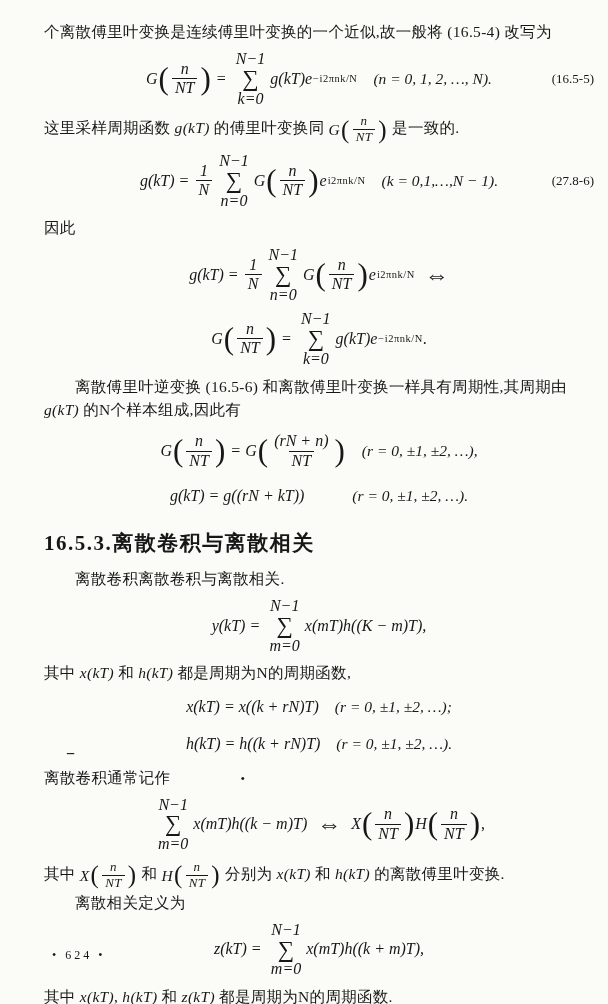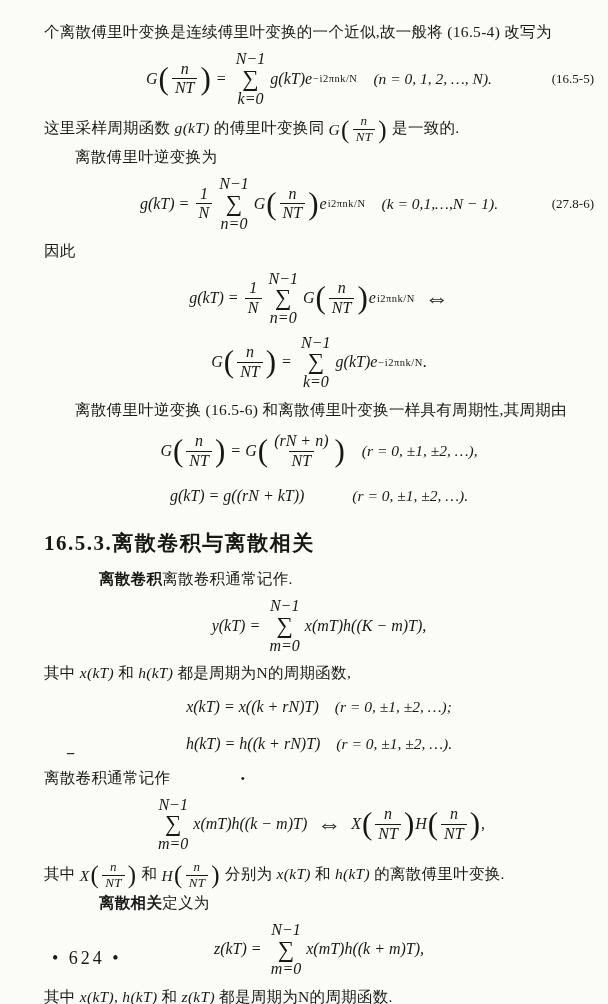--- a/index.html
+++ b/index.html
@@ -4,21 +4,21 @@
 <style>
   html,body{margin:0;padding:0;background:#9a9a9a;}
   .page{
     width:608px;height:1004px;background:#fbfbf7;position:relative;overflow:hidden;
     color:#171717;font-family:"Liberation Serif","DejaVu Serif",serif;
     margin:0 auto;box-sizing:border-box;
   }
   .content{padding:20px 14px 0 44px;}
   .para{font-size:15.5px;line-height:1.5;letter-spacing:0.3px;}
   .ind{text-indent:2em;}
-  .b{font-weight:700;margin-left:24px;}
+  .b{font-weight:400;}
   .mi{font-style:italic;}
   .eqrow{position:relative;display:flex;align-items:center;justify-content:center;margin:7px 0;min-height:30px;}
   .eqrow.tall{min-height:46px;}
   .eqbody{display:flex;align-items:center;font-size:16px;white-space:nowrap;}
   .eqnum{position:absolute;right:0;top:50%;transform:translateY(-50%);font-size:13px;}
   .frac{display:inline-flex;flex-direction:column;align-items:center;margin:0 2px;font-style:italic;}
   .frac .num{line-height:1.15;padding:0 3px;}
   .frac .den{line-height:1.15;padding:0 3px;border-top:1.3px solid #171717;}
   .bp{font-size:31px;line-height:0;margin:0 1px;font-style:normal;}
   .sum{display:inline-flex;flex-direction:column;align-items:center;margin:0 5px;line-height:1;}
@@ -26,21 +26,21 @@
   .sum .sg{font-size:23px;line-height:0.95;font-style:normal;}
   .sup{font-size:10.5px;vertical-align:7px;margin-left:1px;letter-spacing:0.5px;}
   .op{margin:0 5px;font-style:normal;}
   .cond{margin-left:16px;font-style:italic;font-size:15.5px;}
   .cond-wide{margin-left:48px;}
   .iff{font-size:24px;margin-left:10px;line-height:0;font-style:normal;}
   .heading{font-size:21px;font-weight:700;margin:18px 0 10px 0;letter-spacing:1.5px;}
   .ifracwrap{display:inline-flex;align-items:center;vertical-align:middle;}
   .ifracwrap .frac{font-size:13px;}
   .ifracwrap .bp{font-size:25px;}
-  .footer{position:absolute;left:52px;top:948px;font-size:18px;letter-spacing:3px;}
+  .footer{position:absolute;left:52px;top:948px;font-size:12px;letter-spacing:3px;}
   .stray-dash{position:absolute;left:22px;top:54%;font-weight:700;}
   .stray-dot{margin-left:70px;font-size:13px;}
 </style>
 </head>
 <body>
 
 <div class="page">
   <div class="content">
 
     <div class="para"><span>个离散傅里叶变换是连续傅里叶变换的一个近似,故一般将 (16.5-4) 改写为</span></div>
@@ -72,21 +72,20 @@
           <span class="mi">G</span>
           <span class="bp">(</span>
           <span class="frac">
             <span class="num">n</span>
             <span class="den">NT</span>
           </span>
           <span class="bp">)</span>
         </span><span> 是一致的.</span>
     </div>
 
-    <div class="para ind"><span>离散傅里叶逆变换为</span></div>
 
     <div class="eqrow tall">
       <div class="eqbody">
         <span class="mi">g(kT)</span>
         <span class="op">=</span>
         <span class="frac">
           <span class="num">1</span>
           <span class="den">N</span>
         </span>
         <span class="sum">
@@ -151,20 +150,21 @@
           <span class="sg">∑</span>
           <span class="lim">k=0</span>
         </span>
         <span class="mi">g(kT)e</span>
           <span class="sup">−i2πnk/N</span>
         <span>.</span>
       </div>
     </div>
 
     <div class="para ind"><span>离散傅里叶逆变换 (16.5-6) 和离散傅里叶变换一样具有周期性,其周期由</span></div>
+    <div class="para"><span class="mi">g(kT)</span><span> 的N个样本组成,因此有</span></div>
 
     <div class="eqrow tall">
       <div class="eqbody">
         <span class="mi">G</span>
         <span class="bp">(</span>
         <span class="frac">
           <span class="num">n</span>
           <span class="den">NT</span>
         </span>
         <span class="bp">)</span>
@@ -182,21 +182,21 @@
 
     <div class="eqrow">
       <div class="eqbody">
         <span class="mi">g(kT) = g((rN + kT))</span>
         <span class="cond cond-wide">(r = 0, ±1, ±2, …).</span>
       </div>
     </div>
 
     <div class="heading"><span>16.5.3.离散卷积与离散相关</span></div>
 
-    <div class="para ind"><span class="b">离散卷积</span><span>离散卷积通常记作.</span></div>
+    <div class="para ind"><span class="b">离散卷积</span><span>离散卷积与离散相关.</span></div>
 
     <div class="eqrow tall">
       <div class="eqbody">
         <span class="mi">y(kT)</span>
         <span class="op">=</span>
         <span class="sum">
           <span class="lim">N−1</span>
           <span class="sg">∑</span>
           <span class="lim">m=0</span>
         </span>

